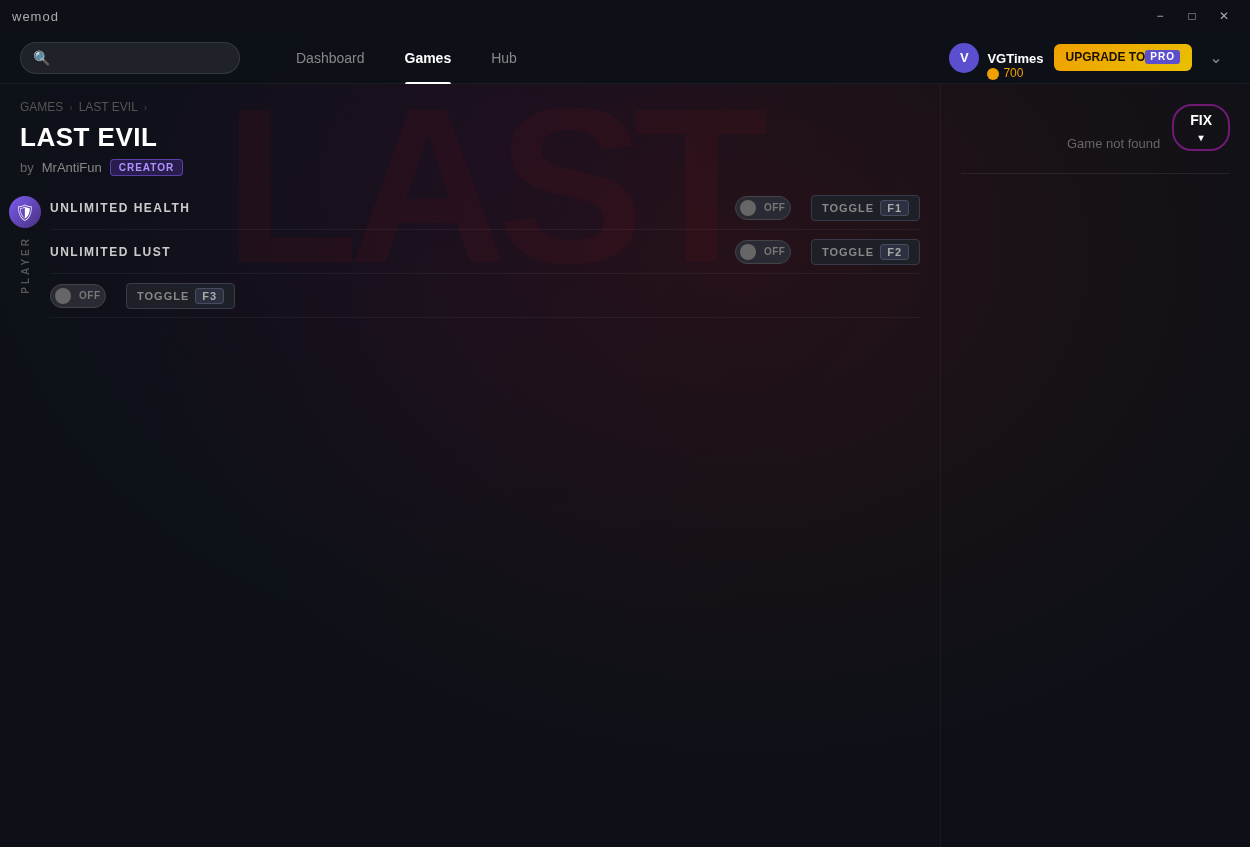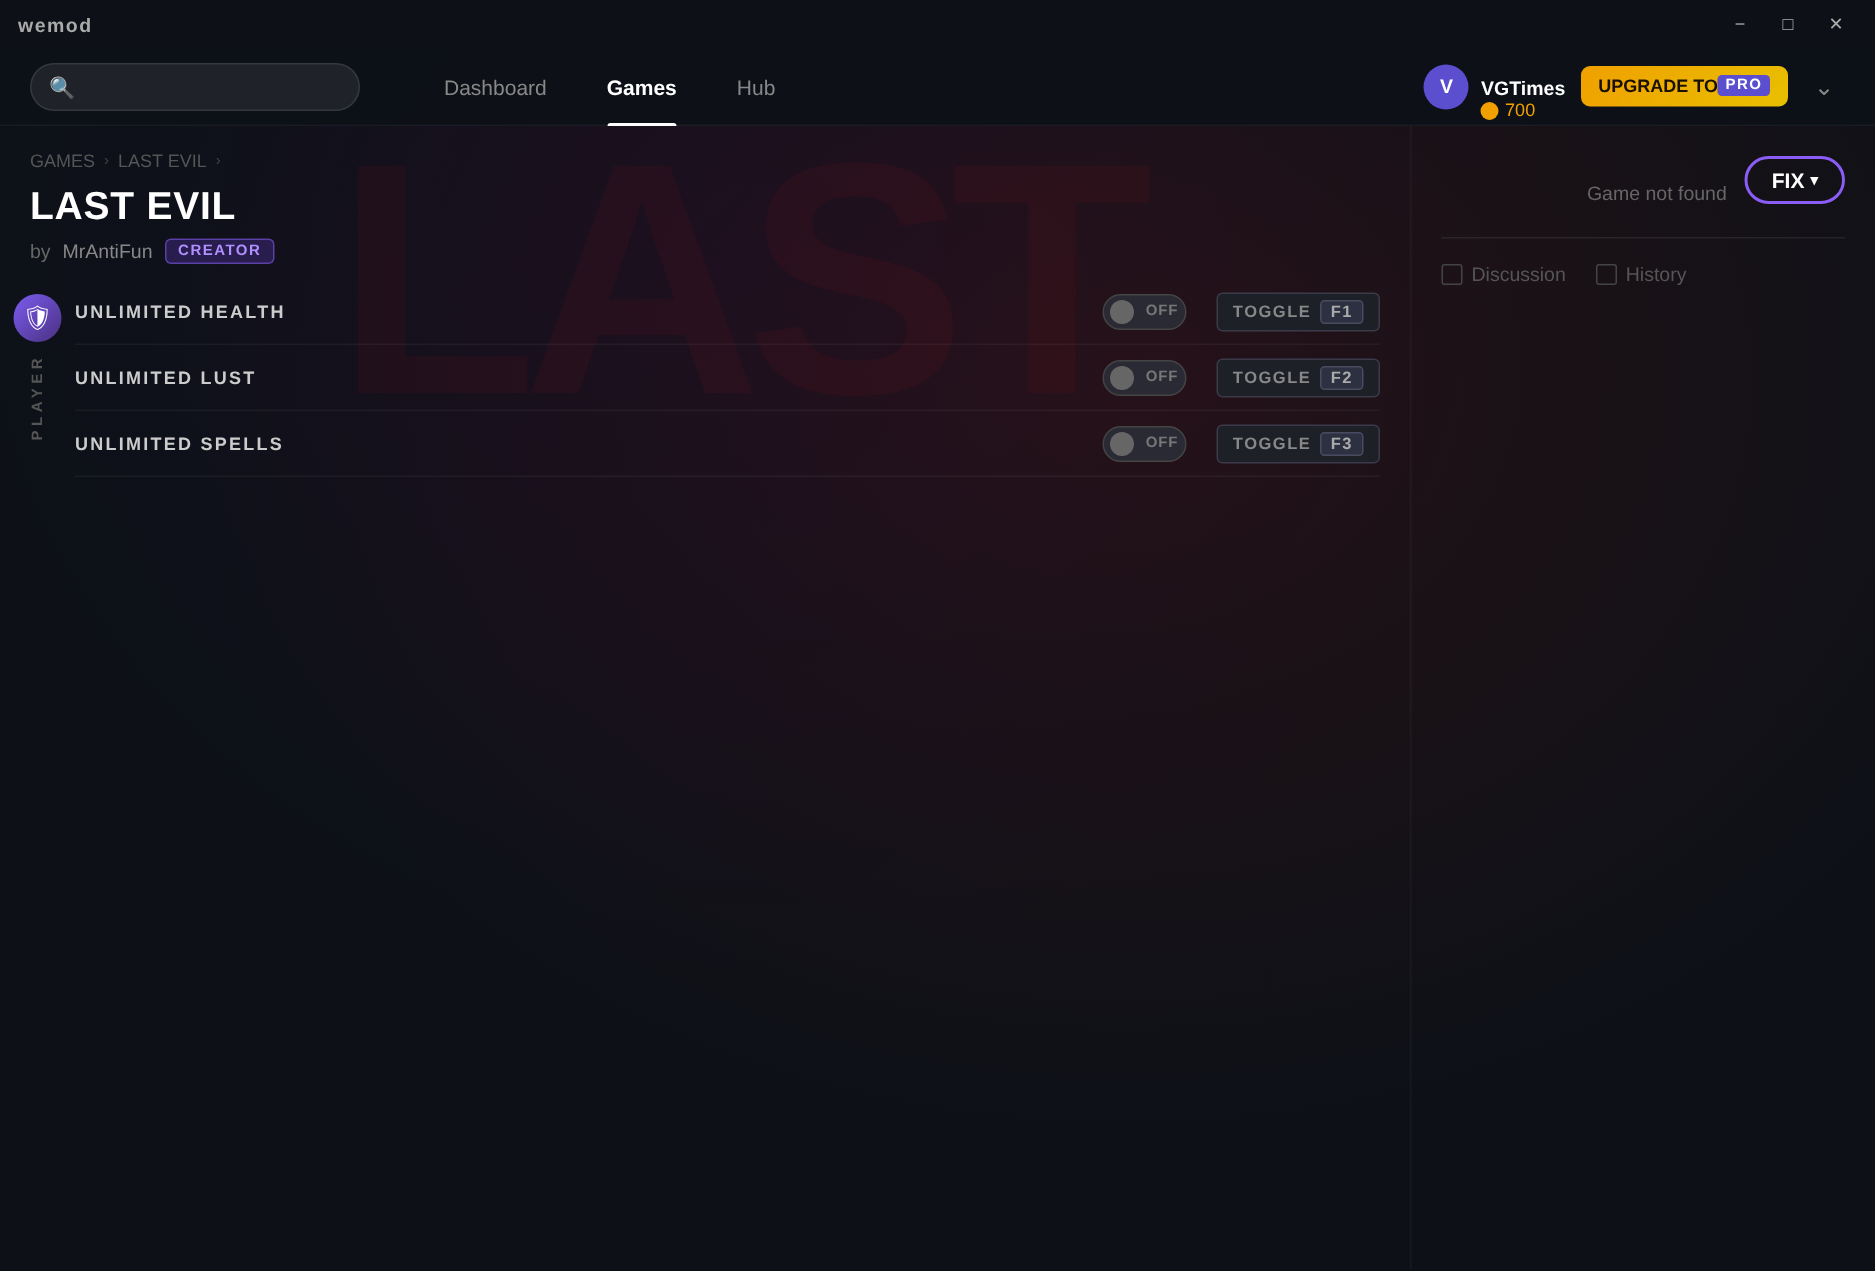--- a/index.html
+++ b/index.html
@@ -50,21 +50,21 @@
       justify-content: space-between;
     }
     .titlebar-left {
       display: flex;
       align-items: center;
       gap: 8px;
     }
     .titlebar-logo {
       font-size: 13px;
       color: #aaa;
-      font-weight: 700;
+      font-weight: 400;
       letter-spacing: 1px;
     }
     .titlebar-controls {
       display: flex;
       align-items: center;
       gap: 4px;
     }
     .titlebar-btn {
       width: 28px;
       height: 20px;
@@ -312,28 +312,29 @@
       padding: 10px 0;
     }
     .not-found-text {
       font-size: 13px;
       color: #666;
     }
     .fix-btn {
       display: flex;
       align-items: center;
       gap: 4px;
-      border: 2px solid #8b5cf6;
+      border: 2px solid #701a75;
       border-radius: 20px;
       padding: 6px 16px;
       color: #fff;
       font-size: 14px;
       font-weight: 700;
       cursor: pointer;
       background: transparent;
+      flex-direction: column;
     }
     .divider {
       height: 1px;
       background: rgba(255,255,255,0.08);
       margin: 2px 0;
     }
     .tab-row {
       display: flex;
       align-items: center;
       gap: 20px;
@@ -537,21 +538,20 @@
               <span class="toggle-label">OFF</span>
             </div>
           </div>
           <button class="toggle-btn">
             <span>TOGGLE</span>
             <span class="key-badge">F2</span>
           </button>
         </div>
 
         <div class="cheat-row">
-          <span class="cheat-name">UNLIMITED SPELLS</span>
           <div class="toggle-switch">
             <div class="toggle-switch-inner">
               <div class="toggle-knob"></div>
               <span class="toggle-label">OFF</span>
             </div>
           </div>
           <button class="toggle-btn">
             <span>TOGGLE</span>
             <span class="key-badge">F3</span>
           </button>
@@ -563,25 +563,15 @@
 
   <div class="right-panel">
     <div class="game-not-found">
       <span class="not-found-text">Game not found</span>
       <button class="fix-btn">
         <span>FIX</span>
         <span style="font-size:10px;">▾</span>
       </button>
     </div>
     <div class="divider"></div>
-    <div class="tab-row">
-      <div class="tab-item">
-        <div class="tab-checkbox"></div>
-        <span>Discussion</span>
-      </div>
-      <div class="tab-item">
-        <div class="tab-checkbox"></div>
-        <span>History</span>
-      </div>
-    </div>
   </div>
 
 </div>
 
 </body></html>

